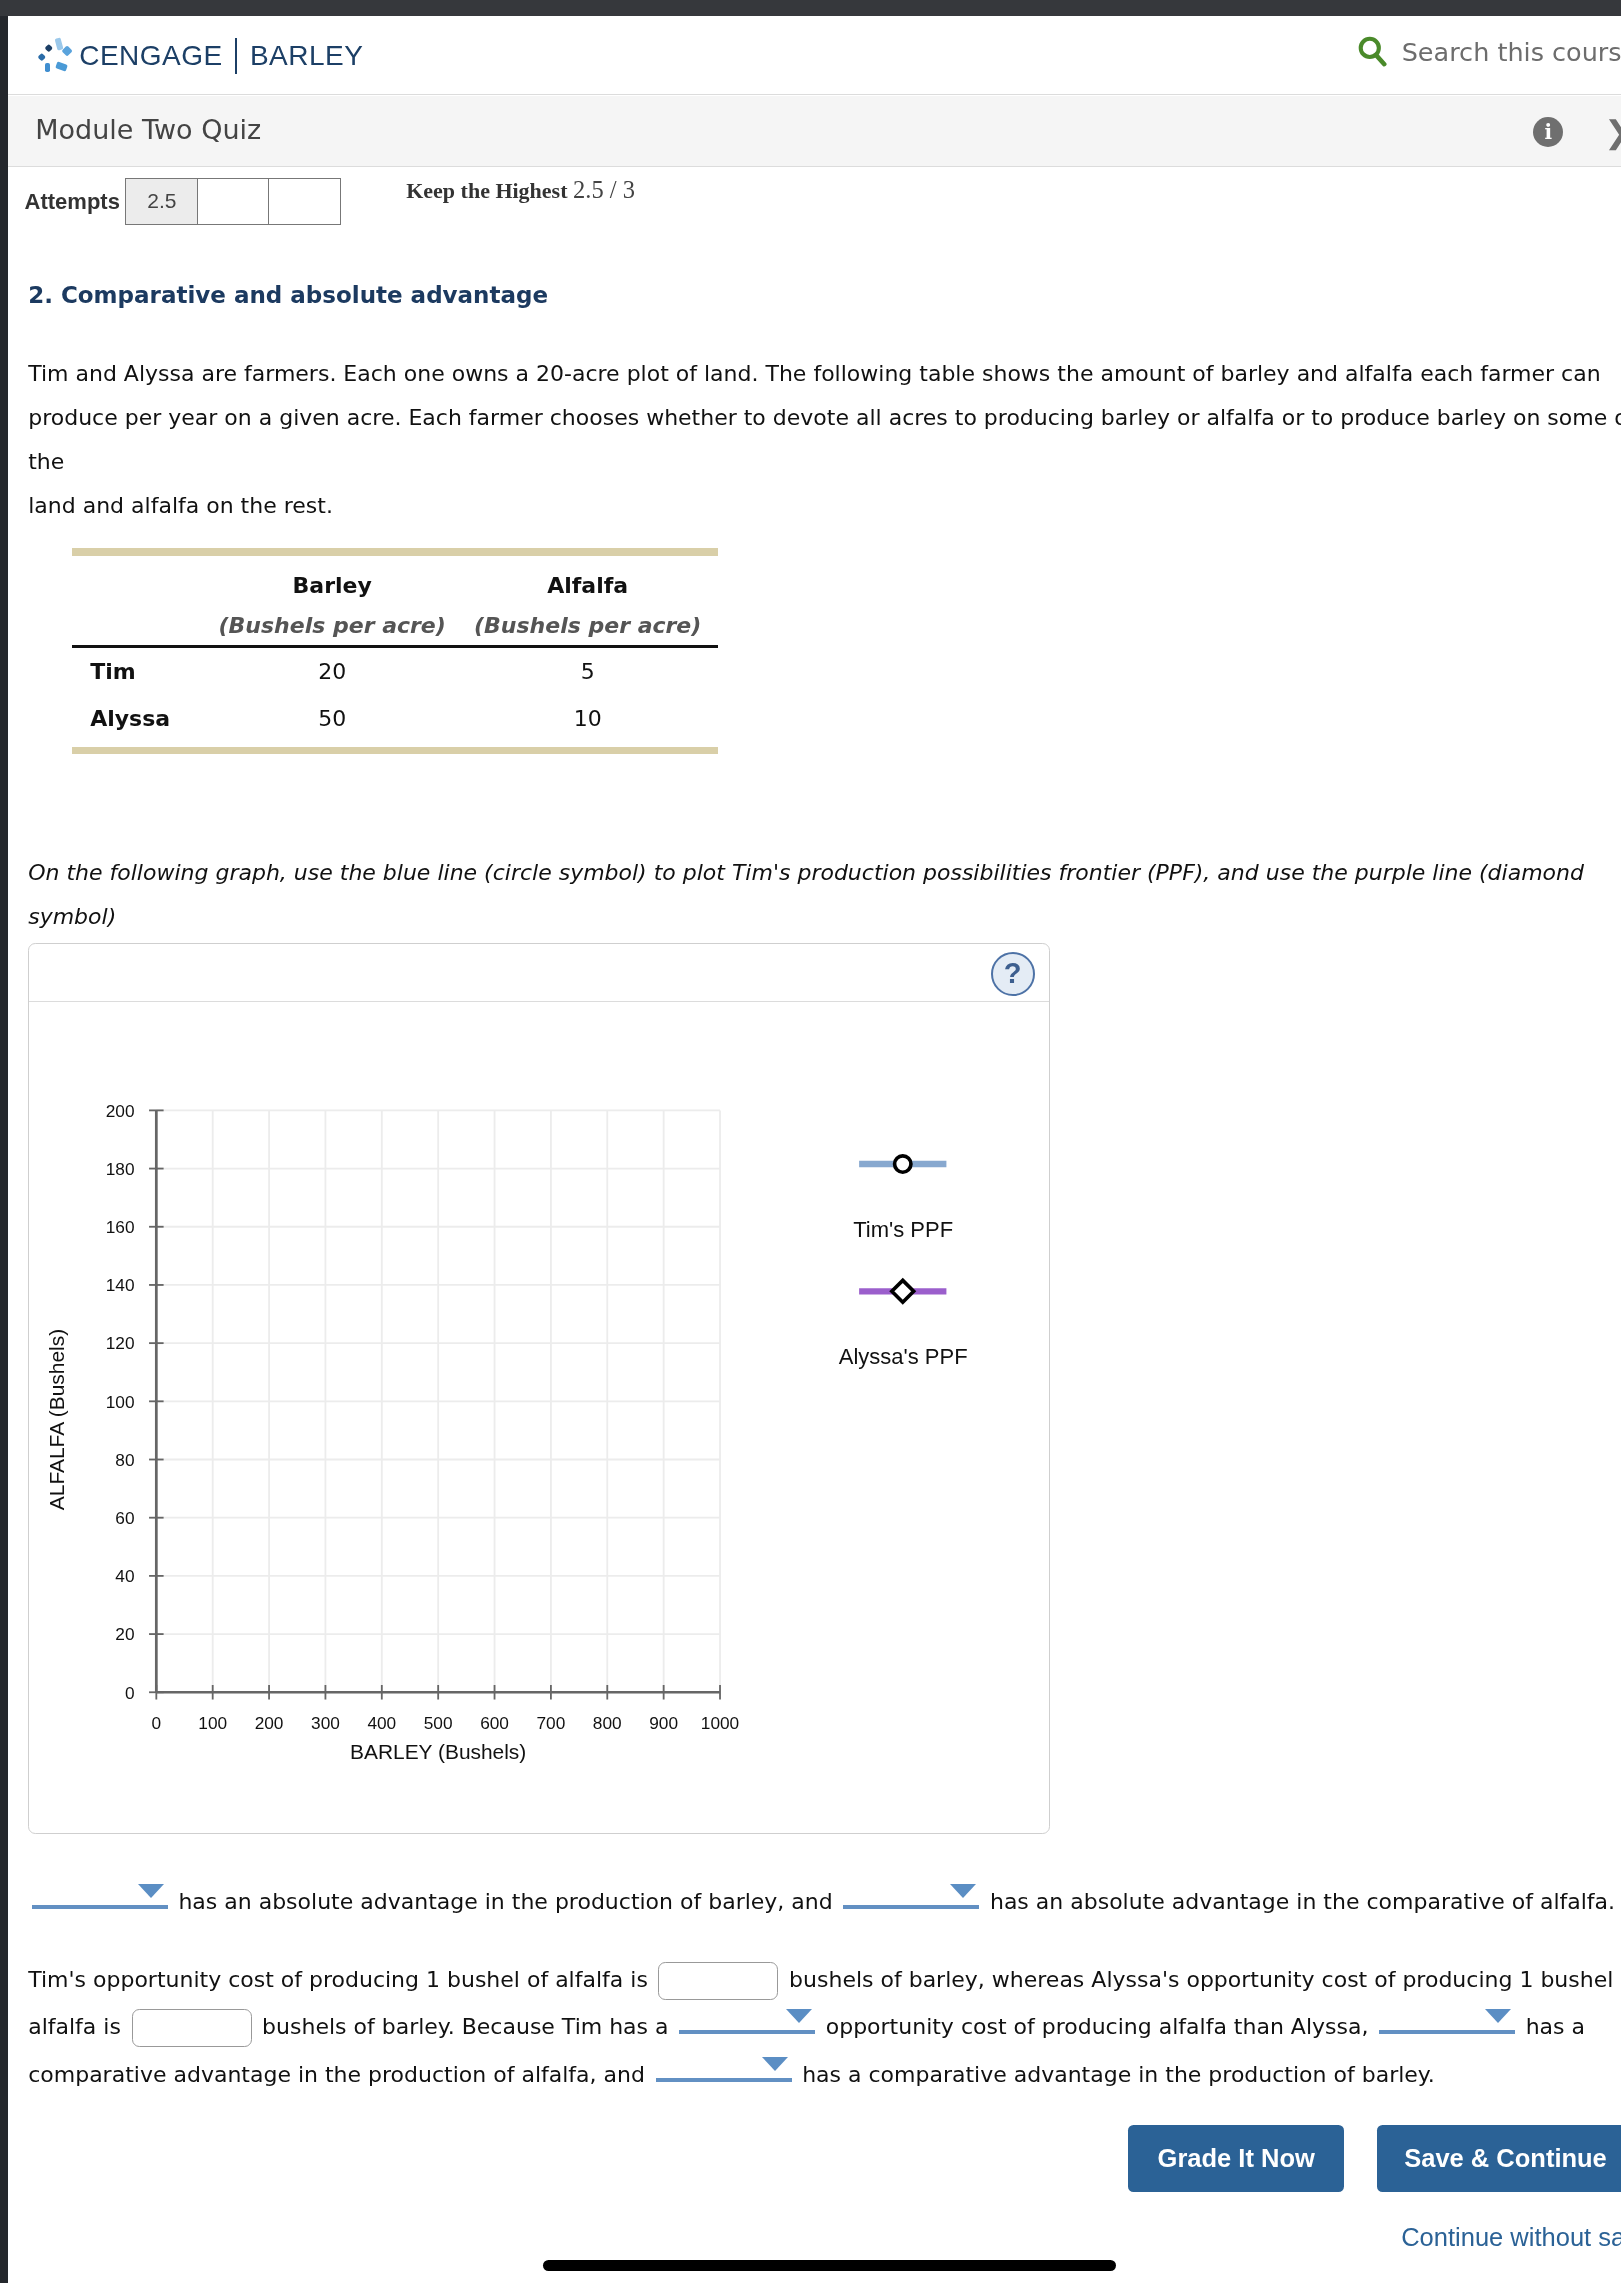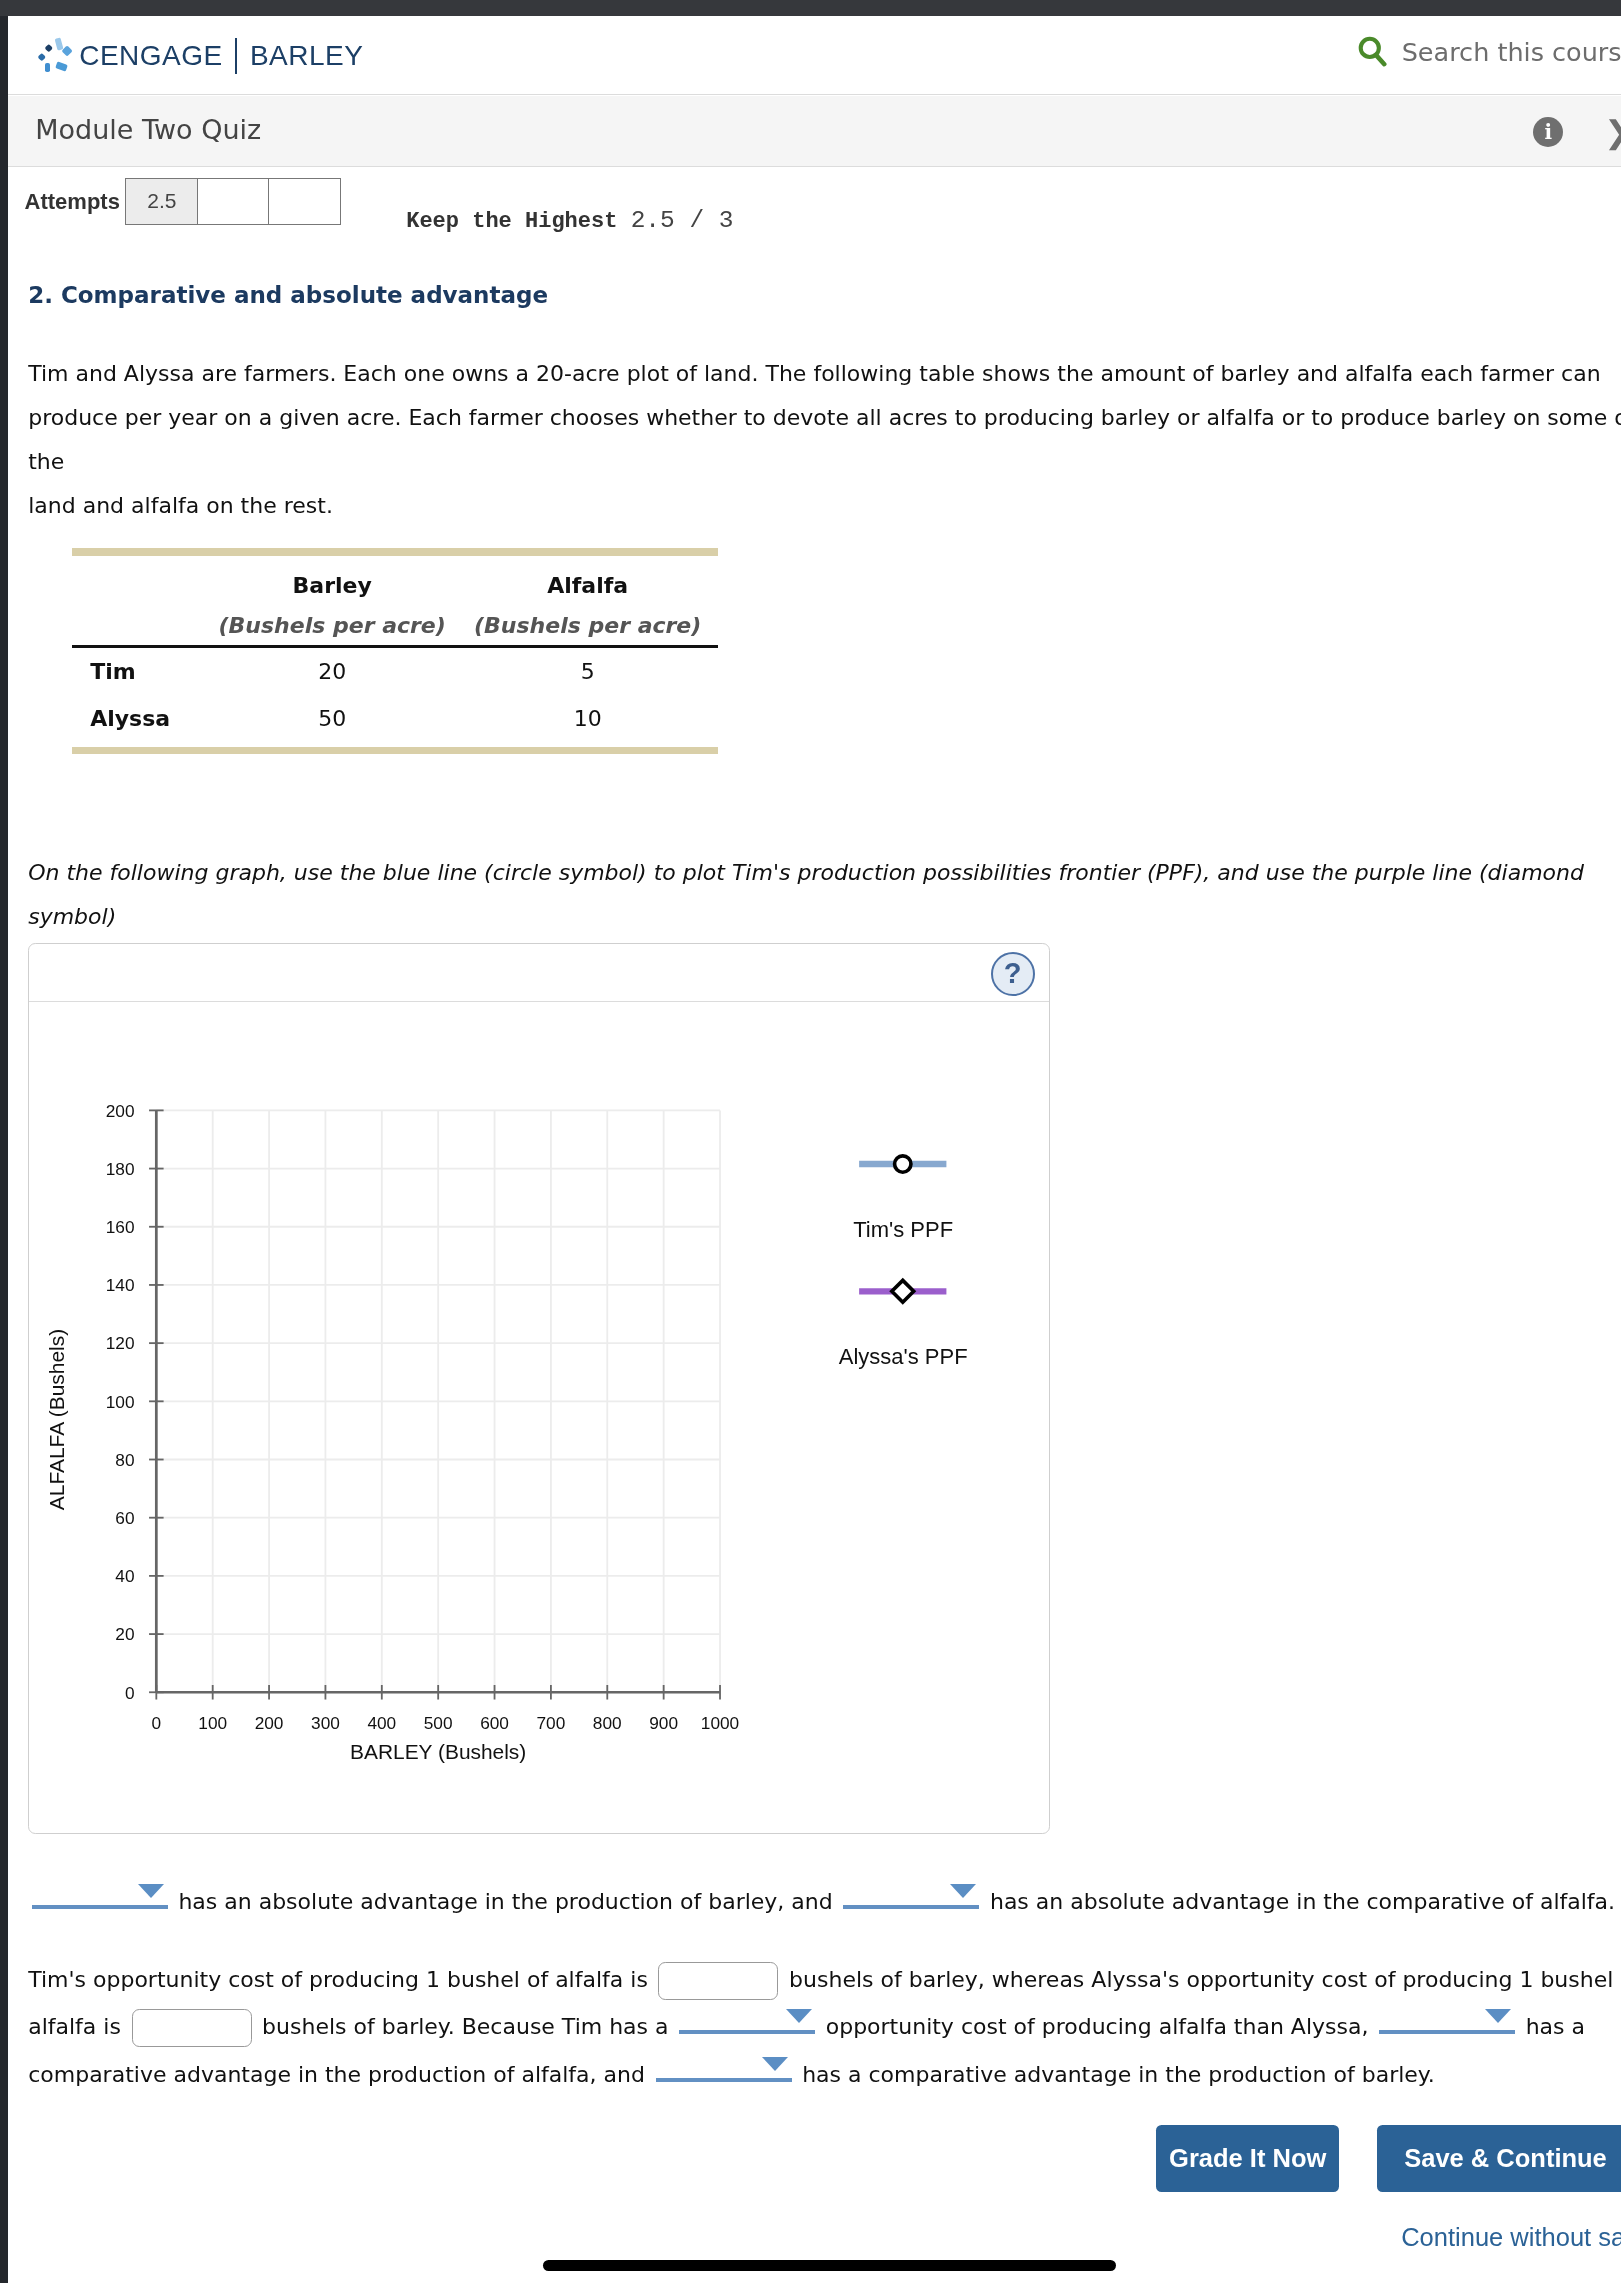--- a/index.html
+++ b/index.html
@@ -20,21 +20,21 @@
 
   .titlebar { position: absolute; left: 0; top: 80px; width: 100%; height: 71px; background: #f5f5f5; border-bottom: 1.8px solid #dcdcdc; }
   .title { position: absolute; left: 27px; top: 18px; font-size: 27px; color: #444; font-family: "DejaVu Sans", sans-serif; }
   .info-icon { position: absolute; left: 1525px; top: 21px; width: 30px; height: 30px; border-radius: 50%; background: #6f6f6f; color: #fff; font-weight: bold; font-size: 20px; text-align: center; line-height: 30px; font-family: "DejaVu Serif", serif; }
   .next-icon { position: absolute; left: 1596px; top: 18px; font-size: 31px; color: #6f6f6f; font-weight: bold; }
 
   .attempts { position: absolute; left: 16.4px; top: 162px; display: flex; align-items: center; font-family: "Liberation Sans", sans-serif; }
   .att-label { font-weight: bold; font-size: 22px; color: #333; margin-right: 7.3px; }
   .att-box { width: 73px; height: 47px; border: 1.8px solid #777; margin-left: -1.8px; font-size: 21px; color: #444; text-align: center; line-height: 44px; background: #fff; }
   .att-box.filled { background: #ececec; }
-  .keep { position: absolute; left: 398px; top: 191px; font-family: Liberation Mono, monospace; font-size: 22px; color: #333; }
+  .keep { position: absolute; left: 398px; top: 160px; font-family: Liberation Serif, serif; font-size: 22px; color: #333; }
   .keep b { font-weight: bold; }
   .keep .score { font-size: 24.5px; color: #444; }
 
   .qtitle { position: absolute; left: 20px; top: 266px; font-size: 23px; font-weight: bold; color: #1c3a60; }
   .para { position: absolute; left: 20px; width: 1636px; font-size: 22px; line-height: 44px; color: #111; }
   .p1 { top: 336px; }
   .p2 { top: 835px; font-style: italic; }
 
   .datatable { position: absolute; left: 64px; top: 532px; width: 646px; }
   .tbar { height: 7.3px; background: #d9cfa8; }
@@ -54,21 +54,21 @@
   .help-icon { position: absolute; right: 14.5px; top: 7.3px; width: 44px; height: 44px; border-radius: 50%; border: 2.7px solid #4d72a6; background: #e4ecf5; color: #3d5f8f; font-size: 29px; text-align: center; line-height: 38px; font-weight: bold; font-family: "Liberation Sans", sans-serif; }
   .chart-svg { position: absolute; left: 0; top: 0; }
   .legend-label { position: absolute; font-family: "Liberation Sans", sans-serif; font-size: 22px; color: #111; text-align: center; width: 182px; }
 
   .q-line { position: absolute; left: 20px; width: 1636px; font-size: 22px; line-height: 47px; color: #111; white-space: nowrap; }
   .dd { display: inline-block; width: 136px; height: 29px; border-bottom: 4.5px solid #6290c3; position: relative; vertical-align: baseline; margin: 0 3.6px; }
   .dd .caret { position: absolute; right: 3.6px; top: 3.6px; width: 0; height: 0; border-left: 13.6px solid transparent; border-right: 13.6px solid transparent; border-top: 14.5px solid #5b8ec4; }
   .numbox { display: inline-block; width: 120px; height: 38px; border: 1.8px solid #999; border-radius: 7.3px; vertical-align: middle; margin: 0 3.6px; background: #fff; }
 
   .btn { position: absolute; height: 67px; background: #2b6296; color: #fff; border-radius: 5.5px; font-family: "Liberation Sans", sans-serif; font-weight: bold; font-size: 25.5px; text-align: center; line-height: 67px; }
-  .btn-grade { left: 1148px; top: 2109px; width: 183px; }
+  .btn-grade { left: 1120px; top: 2109px; width: 216px; }
   .btn-save { left: 1369px; top: 2109px; width: 273px; text-align: left; padding-left: 27px; white-space: nowrap; }
   .link-cont { position: absolute; left: 1393px; top: 2207px; font-family: "Liberation Sans", sans-serif; font-size: 25.5px; color: #2b6296; white-space: nowrap; }
   .home-ind { position: absolute; left: 535px; top: 2244px; width: 573px; height: 11px; background: #000; border-radius: 5.5px; }
 </style>
 </head>
 <body>
 
 <div class="topbar"></div>
 <div class="leftstrip"></div>
 

